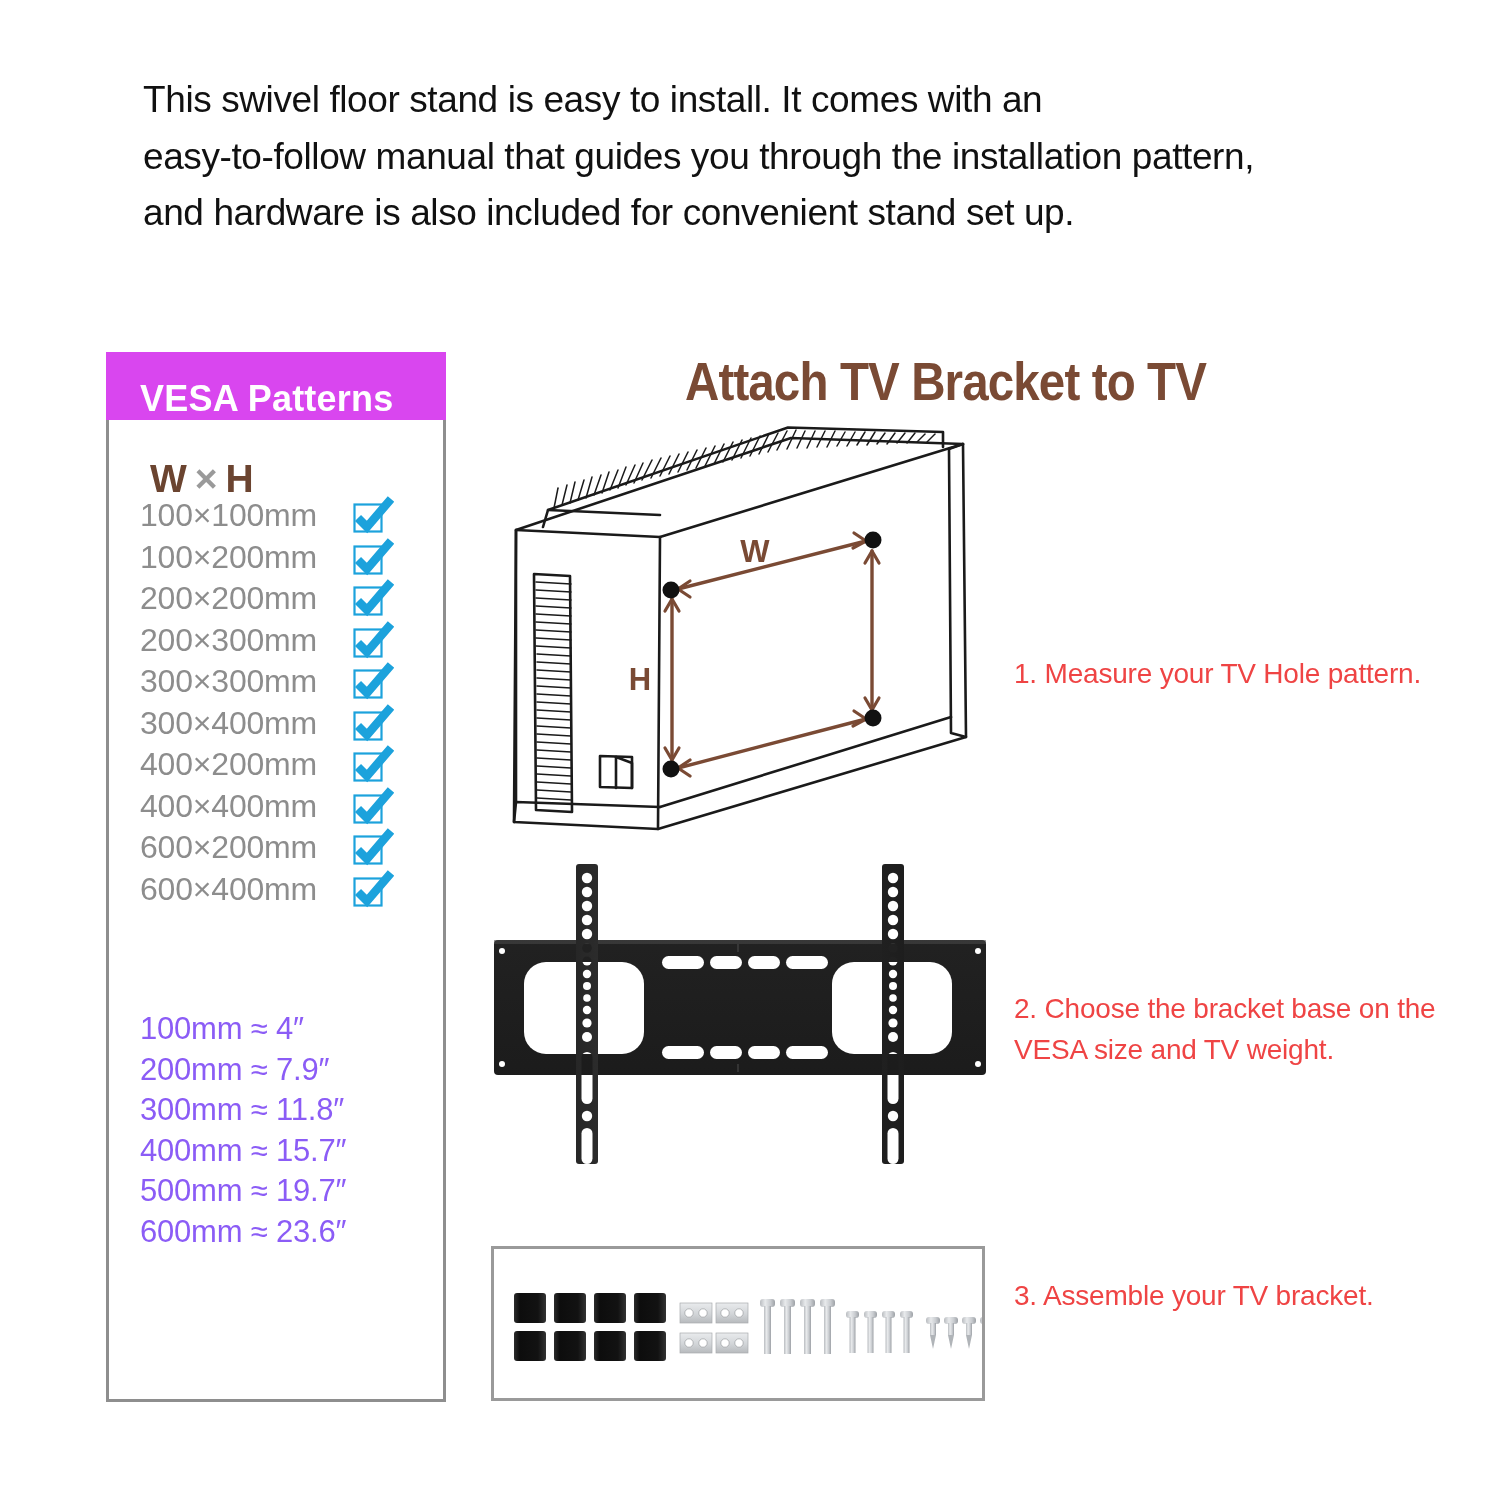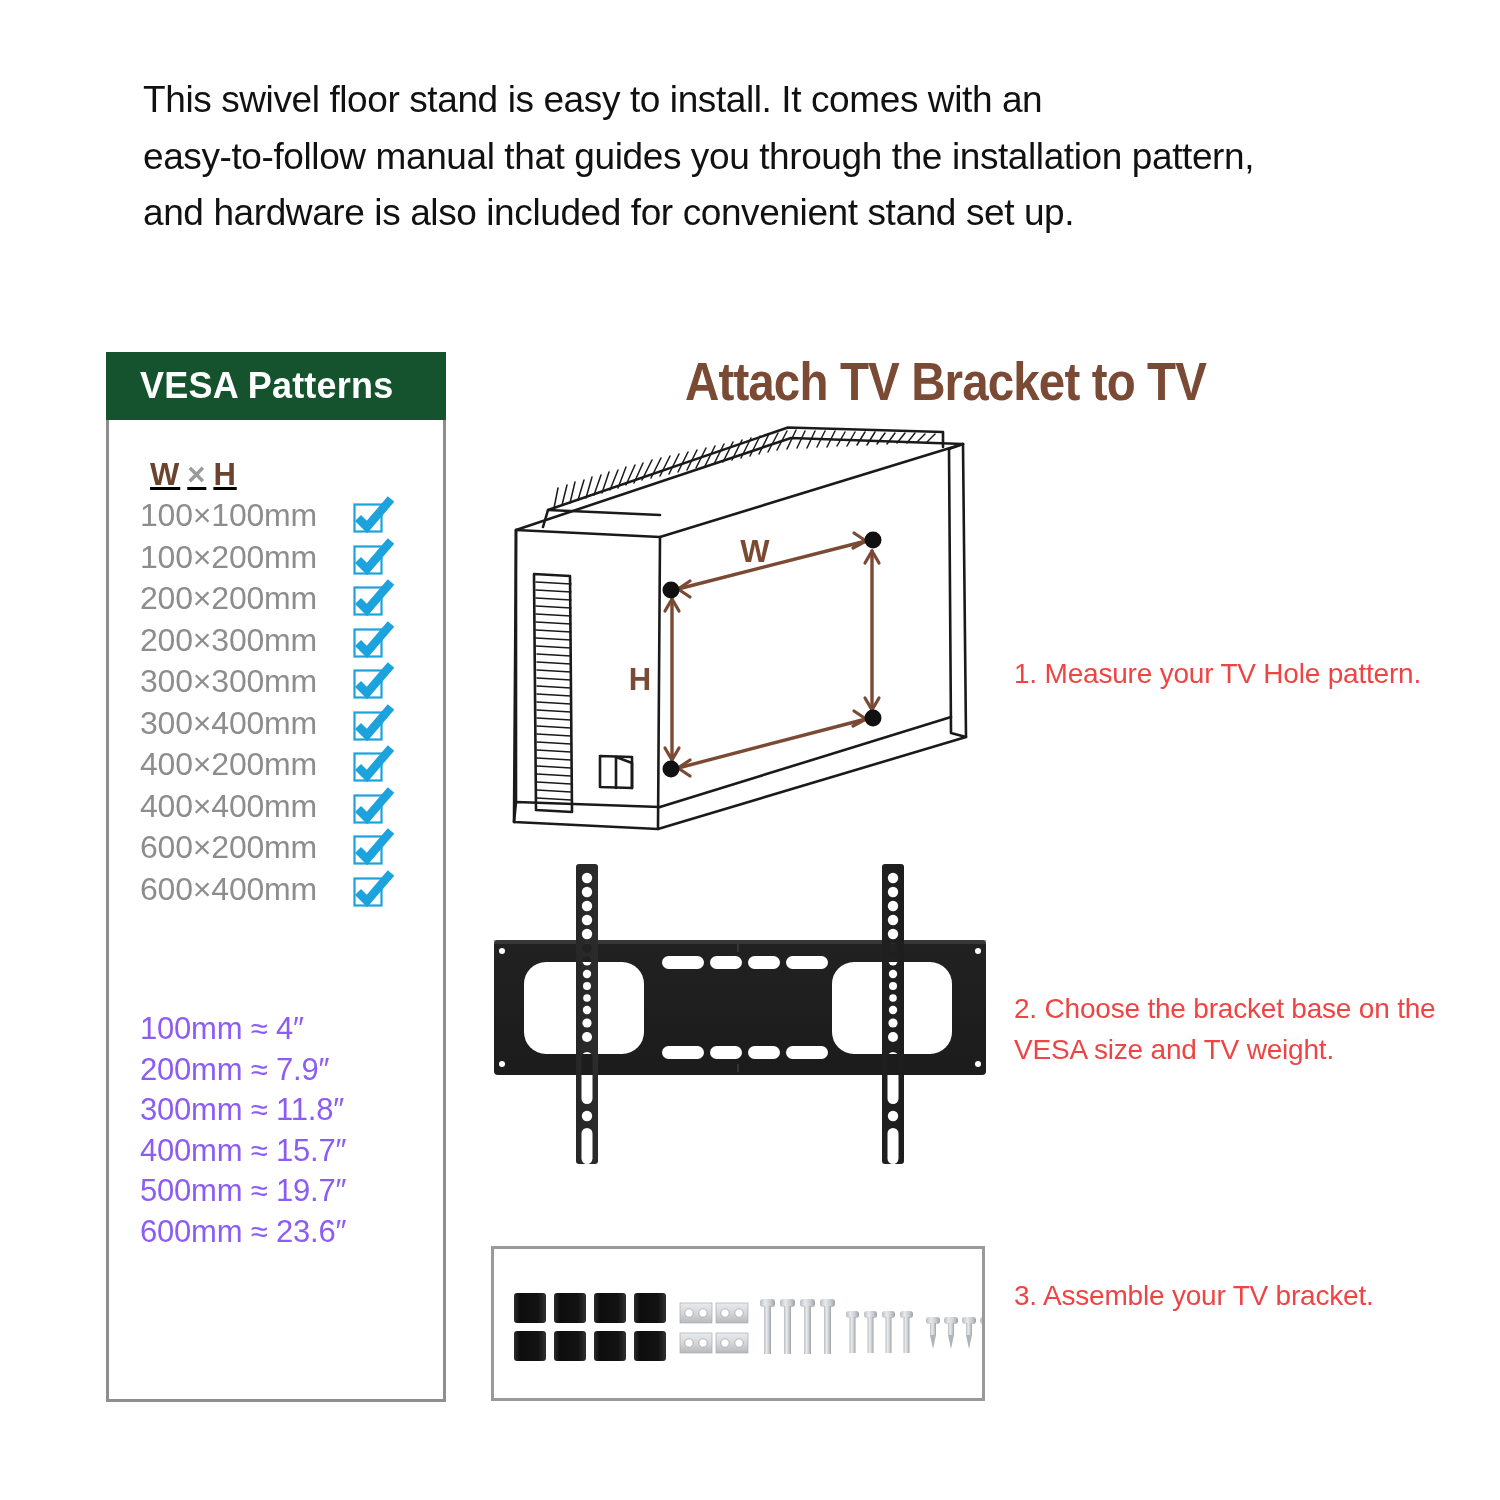--- a/index.html
+++ b/index.html
@@ -23,31 +23,31 @@
 
   
   #vesa-panel{
     position:absolute;left:58px;top:338px;width:340px;height:1050px;
     border:3px solid #8e8e8e;
     background:#ffffff;
     box-sizing:border-box;
   }
   #vesa-header{
     position:absolute;left:58px;top:338px;width:340px;height:68px;
-    background:#14532d;
+    background:#d946ef;
     box-sizing:border-box;
-    display:flex;align-items:center;
+    display:flex;align-items:flex-end;
   }
   #vesa-header .htxt{
     color:#ffffff;font-size:36px;font-weight:bold;padding-left:34px;
     letter-spacing:0.2px;
   }
   .wh-row{
     position:absolute;left:102px;top:443px;
-    font-size:31px;font-weight:bold;letter-spacing:1px;text-decoration:underline;
+    font-size:39px;font-weight:bold;letter-spacing:1px;
   }
   .wh-row .wh{color:#6b4430;}
   .wh-row .tm{color:#9a9a9a;font-weight:bold;padding:0 7px;}
 
   #vesa-list{position:absolute;left:92px;top:483px;width:275px;text-align:right;}
   .vesa-item{
     position:relative;height:41.5px;
   }
   .vesa-item .lbl{
     position:absolute;left:0;top:0;

